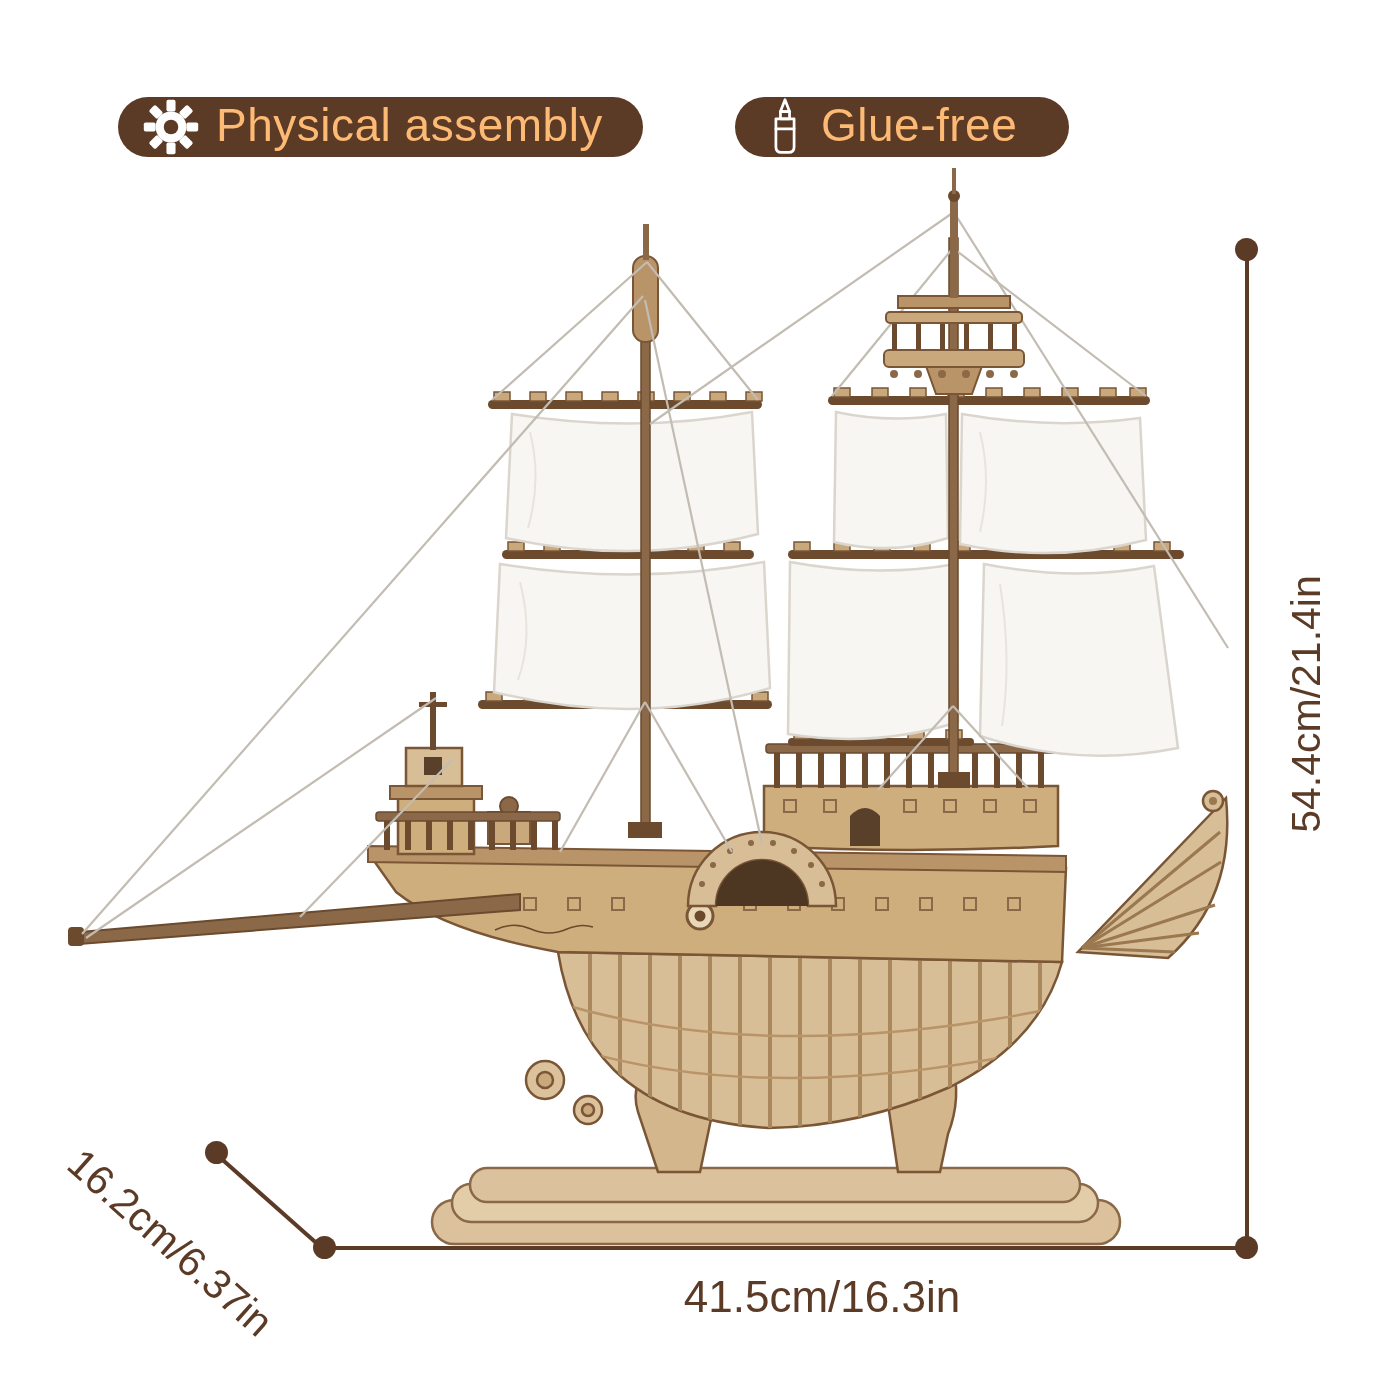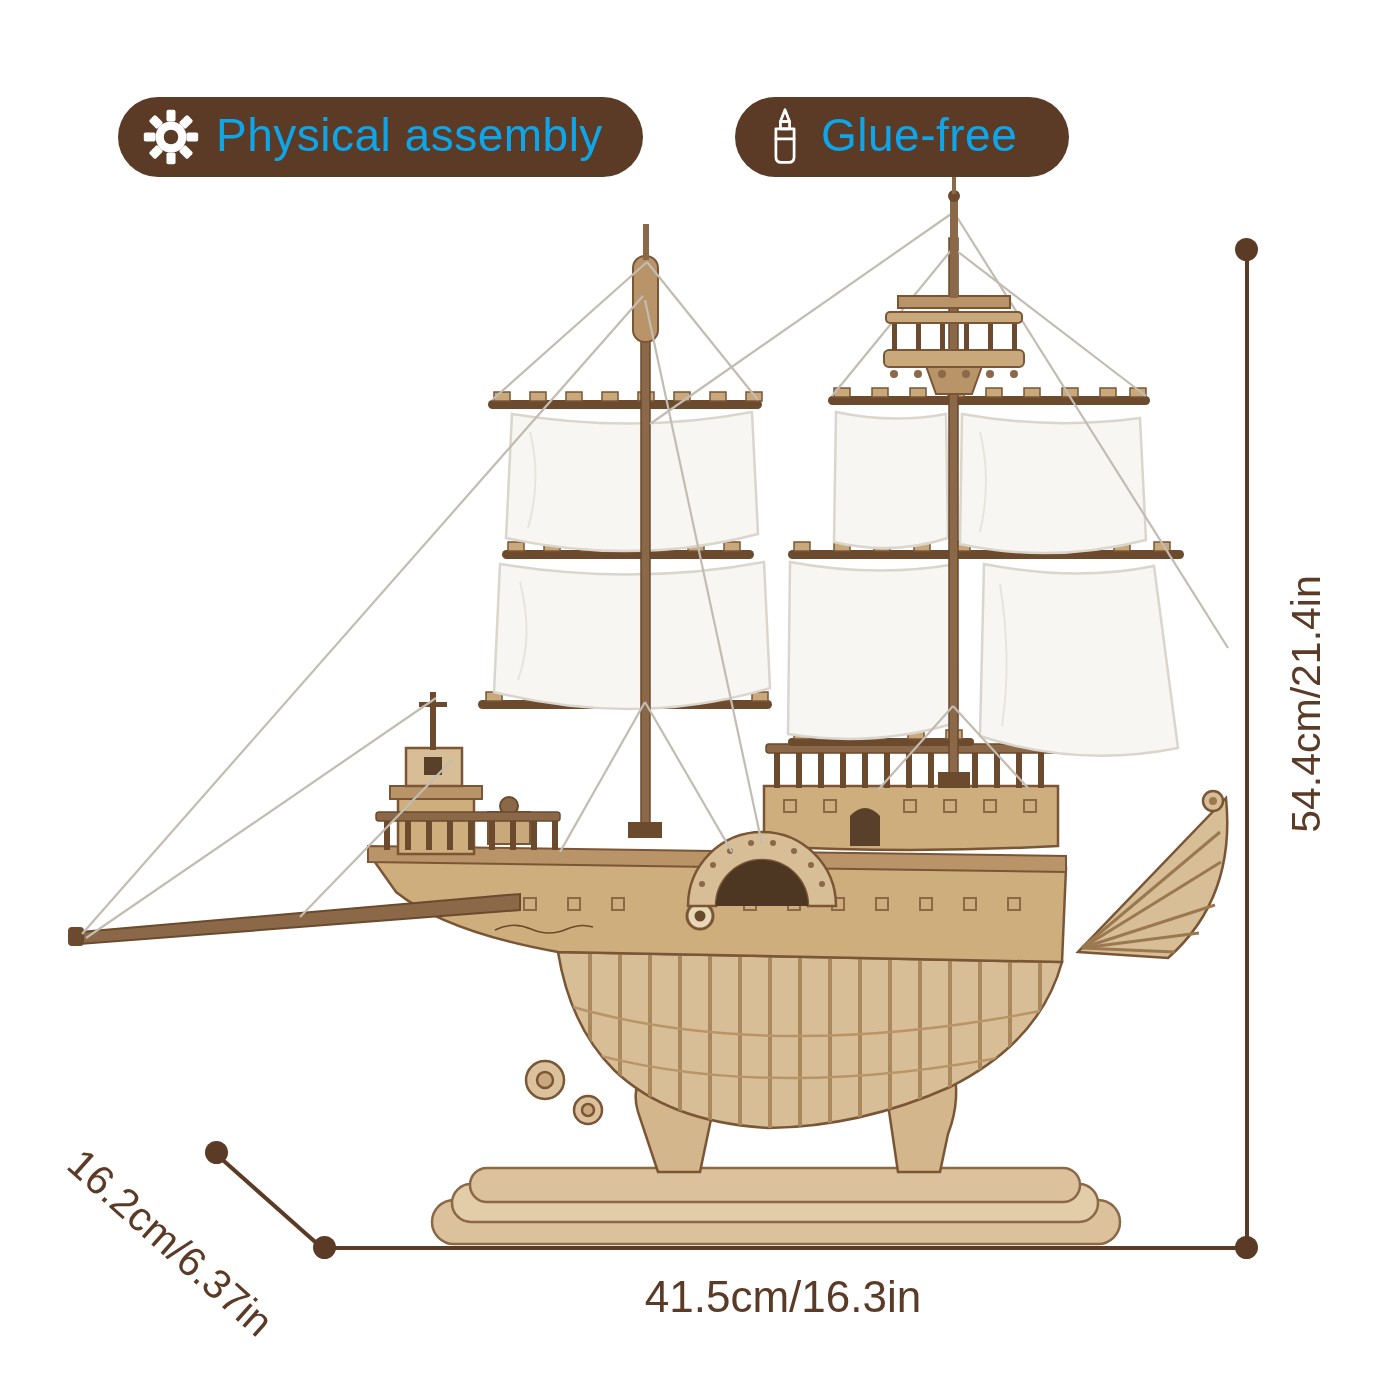--- a/index.html
+++ b/index.html
@@ -1,35 +1,35 @@
 <!DOCTYPE html>
 <html><head>
 <meta charset="utf-8">
 <style>
   * { margin:0; padding:0; box-sizing:border-box; }
   html,body { width:1400px; height:1400px; background:#ffffff; font-family:"Liberation Sans",sans-serif; }
   .canvas { position:relative; width:1400px; height:1400px; background:#ffffff; overflow:hidden; }
   .ship-svg { position:absolute; left:0; top:0; }
 
-  .badge { position:absolute; display:flex; align-items:center; gap:16px; height:80px;
-           background:#5b3a26; border-radius:42px; color:#0ea5e9; padding:0 40px 0 24px; }
+  .badge { position:absolute; display:flex; align-items:center; gap:16px; height:60px;
+           background:#5b3a26; border-radius:42px; color:#fdba74; padding:0 40px 0 24px; }
   .badge-label { font-size:46px; font-weight:500; letter-spacing:.5px; line-height:1; padding-bottom:4px; }
   #badge-1 { left:118px; top:97px; }
   #badge-2 { left:735px; top:97px; padding:0 52px 0 30px;text-align:center; }
   .badge-icon { display:flex; align-items:center; justify-content:center; }
 
   .dim-line { position:absolute; background:#5b3a26; }
   #dim-line-height { left:1245px; top:249px; width:4px; height:999px; }
   #dim-line-width  { left:324px; top:1246px; width:923px; height:4px; }
   #dim-line-depth  { left:216px; top:1152px; width:144px; height:4px;
                      transform-origin:0 50%; transform:rotate(41.6deg); }
   .dot { position:absolute; width:23px; height:23px; border-radius:50%; background:#5b3a26; }
   .dim-label { position:absolute; color:#5b3a26; font-weight:500; white-space:nowrap; }
   #dim-label-height { left:1306px; top:704px; font-size:41px; transform:translate(-50%,-50%) rotate(-90deg); }
-  #dim-label-width  { left:783px; top:1297px; font-size:44px; transform:translate(-50%,-50%); }
+  #dim-label-width  { left:822px; top:1297px; font-size:44px; transform:translate(-50%,-50%); }
   #dim-label-depth  { left:170px; top:1243px; font-size:41px; transform:translate(-50%,-50%) rotate(41.6deg); }
 </style>
 </head>
 <body>
 
 <div class="canvas">
 
   <svg class="ship-svg" width="1400" height="1400" viewBox="0 0 1400 1400">
     <defs>
       <clipPath id="hullClip">

